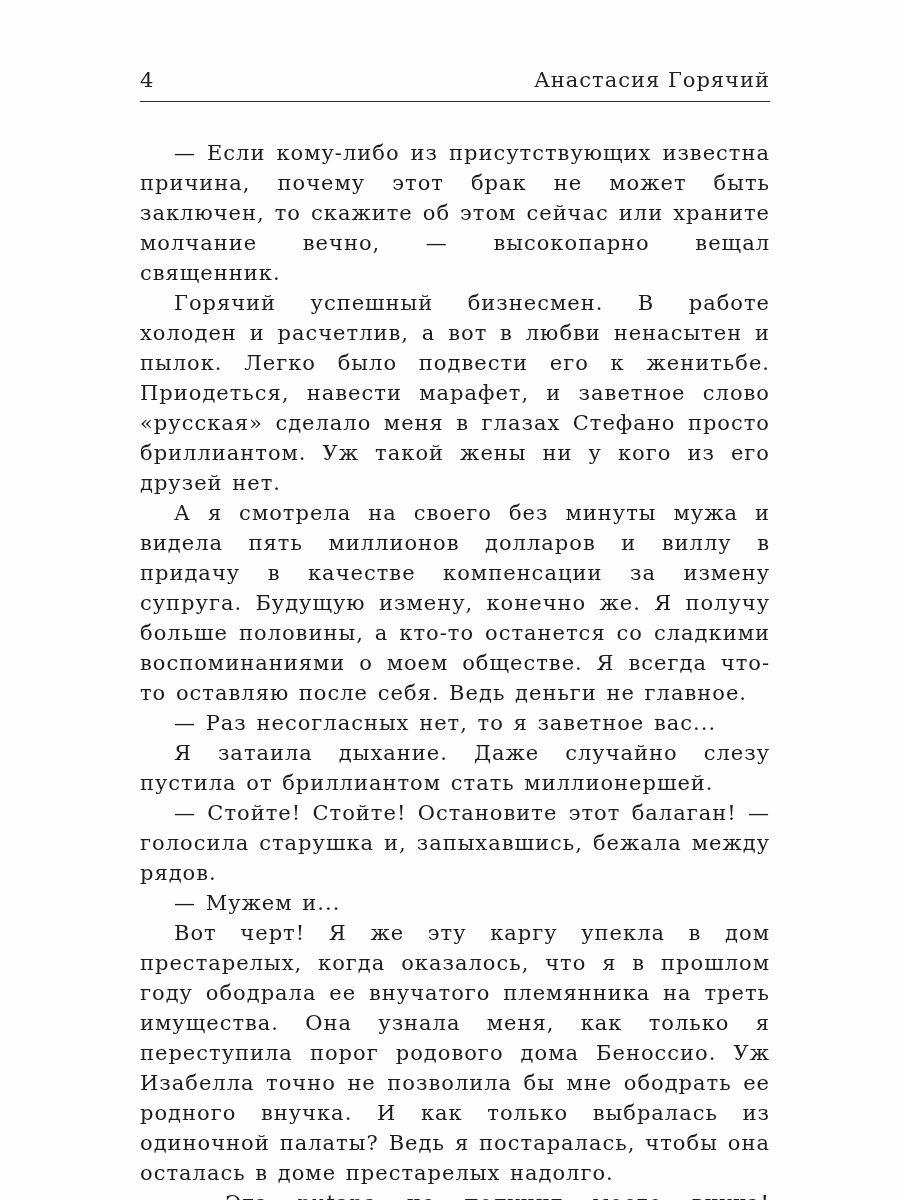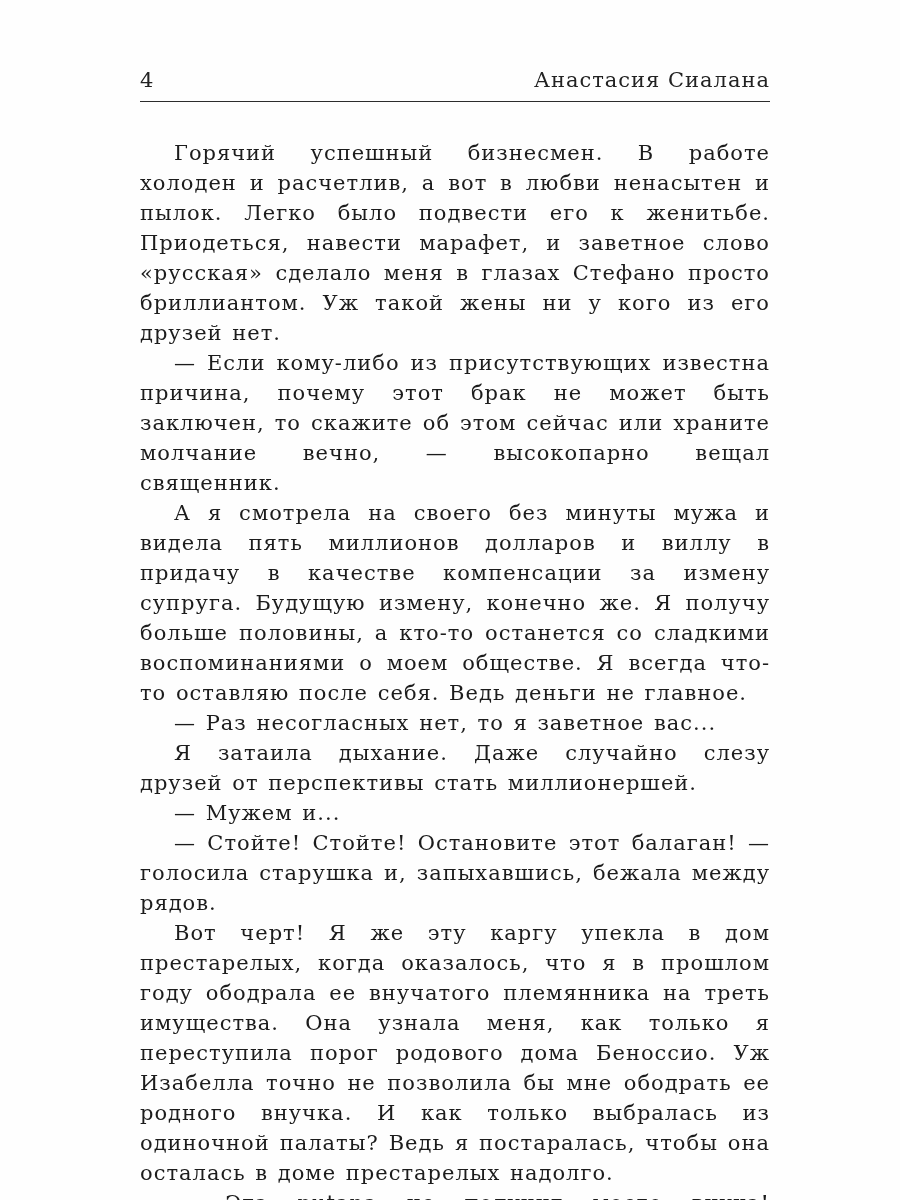--- a/index.html
+++ b/index.html
@@ -45,30 +45,30 @@
     text-indent: 34px;
   }
 </style>
 </head>
 <body>
 
 <div class="book-page">
 
   <header class="page-header">
     <span class="page-number">4</span>
-    <span class="running-head">Анастасия Сиалана</span>
+    <span class="running-head">Анастасия Горячий</span>
   </header>
 
   <div class="header-rule"></div>
 
   <main class="page-body">
+    <p class="para">— Если кому-либо из присутствующих известна причина, почему этот брак не может быть заключен, то скажите об этом сейчас или храните молчание вечно, — высокопарно вещал священник.</p>
     <p class="para">Горячий успешный бизнесмен. В работе холоден и расчетлив, а вот в любви ненасытен и пылок. Легко было подвести его к женитьбе. Приодеться, навести марафет, и заветное слово «русская» сделало меня в глазах Стефано просто бриллиантом. Уж такой жены ни у кого из его друзей нет.</p>
-    <p class="para">— Если кому-либо из присутствующих известна причина, почему этот брак не может быть заключен, то скажите об этом сейчас или храните молчание вечно, — высокопарно вещал священник.</p>
     <p class="para">А я смотрела на своего без минуты мужа и видела пять миллионов долларов и виллу в придачу в качестве компенсации за измену супруга. Будущую измену, конечно же. Я получу больше половины, а кто-то останется со сладкими воспоминаниями о моем обществе. Я всегда что-то оставляю после себя. Ведь деньги не главное.</p>
     <p class="para">— Раз несогласных нет, то я заветное вас...</p>
-    <p class="para">Я затаила дыхание. Даже случайно слезу друзей от перспективы стать миллионершей.</p>
+    <p class="para">Я затаила дыхание. Даже случайно слезу пустила от бриллиантом стать миллионершей.</p>
+    <p class="para">— Стойте! Стойте! Остановите этот балаган! — голосила старушка и, запыхавшись, бежала между рядов.</p>
     <p class="para">— Мужем и...</p>
-    <p class="para">— Стойте! Стойте! Остановите этот балаган! — голосила старушка и, запыхавшись, бежала между рядов.</p>
     <p class="para">Вот черт! Я же эту каргу упекла в дом престарелых, когда оказалось, что я в прошлом году ободрала ее внучатого племянника на треть имущества. Она узнала меня, как только я переступила порог родового дома Беноссио. Уж Изабелла точно не позволила бы мне ободрать ее родного внучка. И как только выбралась из одиночной палаты? Ведь я постаралась, чтобы она осталась в доме престарелых надолго.</p>
     <p class="para">— Эта putana не получит моего внука! Аферистка! Шлюха! — орала на испанском бабуська со вставной че-</p>
   </main>
 
 </div>
 
 </body></html>

